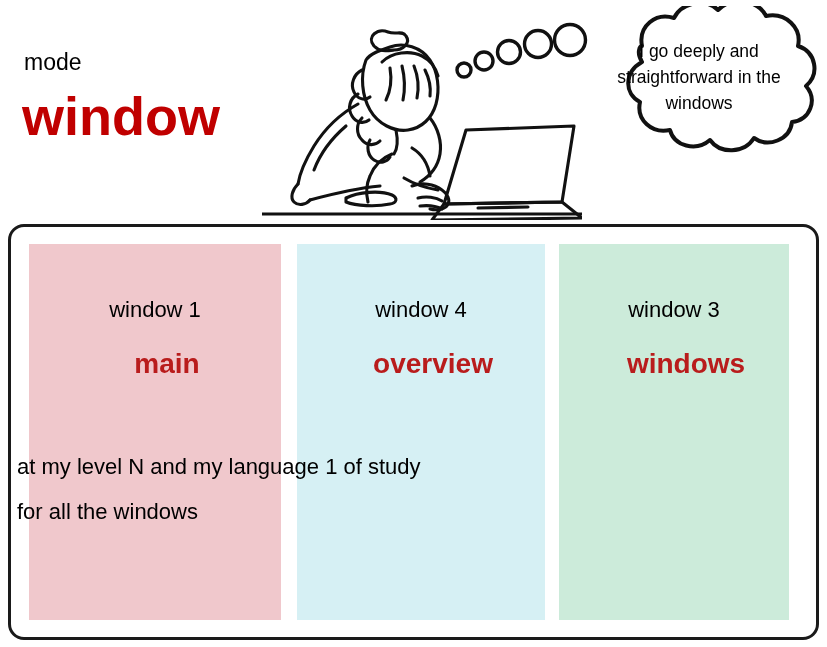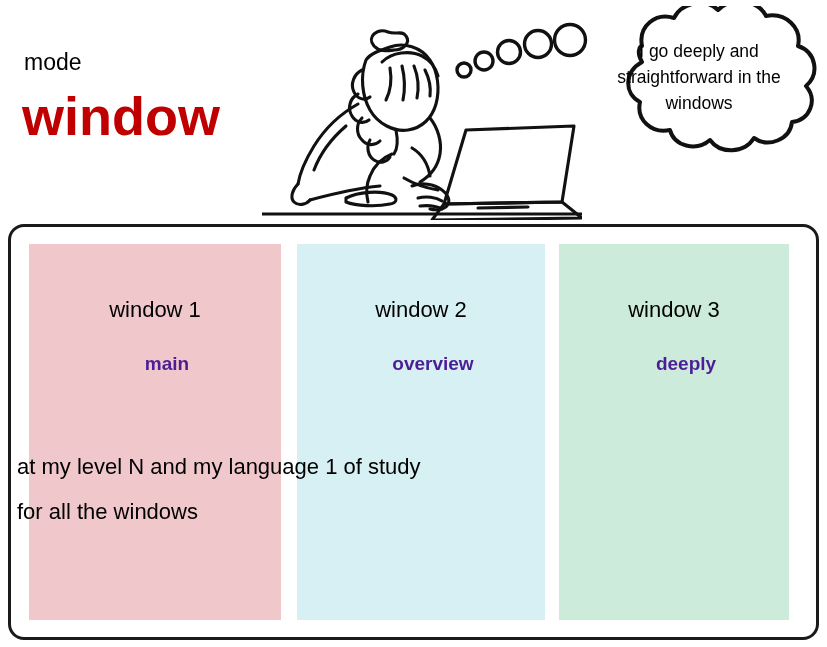--- a/index.html
+++ b/index.html
@@ -94,24 +94,24 @@
     text-align: center;
     font-size: 22px;
     line-height: 28px;
     color: #000000;
   }
   .window-kind {
     position: absolute;
     left: 0; right: 0;
     top: 105px;
     text-align: center;
-    font-size: 19px;
+    font-size: 28px;
     line-height: 30px;
     font-weight: bold;
-    color: #4c1d95;
+    color: #b91c1c;
     margin-left: 24px;
   }
 
   
   #panel-caption {
     position: absolute;
     left: 17px; top: 224px;
     width: 805px;
     text-align: left;
     font-size: 22px;
@@ -210,26 +210,26 @@
 </div>
 
 <div id="windows-panel">
 
   <div class="window-col" id="window-col-1" style="background: rgb(240, 200, 204);">
     <div class="window-title">window 1</div>
     <div class="window-kind">main</div>
   </div>
 
   <div class="window-col" id="window-col-2" style="background: rgb(214, 240, 244);">
-    <div class="window-title">window 2</div>
+    <div class="window-title">window 4</div>
     <div class="window-kind">overview</div>
   </div>
 
   <div class="window-col" id="window-col-3" style="background: rgb(204, 235, 218);">
     <div class="window-title">window 3</div>
-    <div class="window-kind">deeply</div>
+    <div class="window-kind">windows</div>
   </div>
 </div>
 
 <div id="panel-caption" style="top: 451px;">
   <div id="caption-line-1">at my level N and my language 1 of study</div>
   <div id="caption-line-2">for all the windows</div>
 </div>
 
 </body></html>

